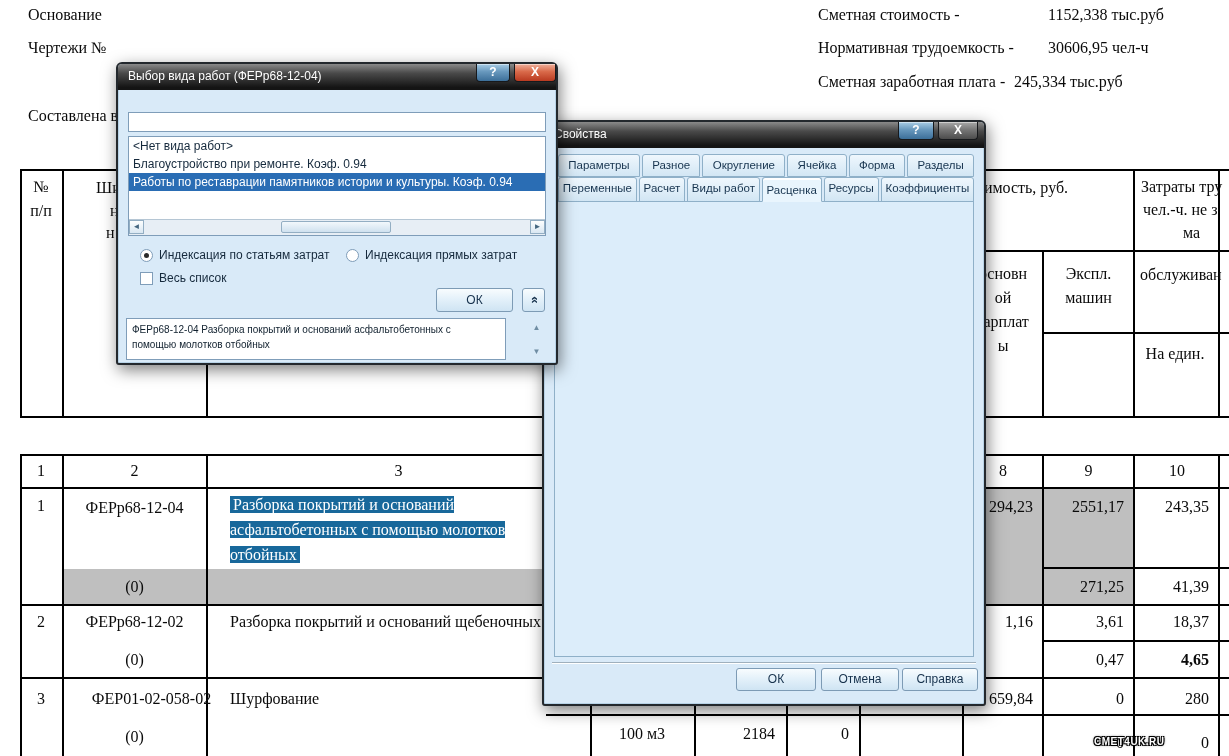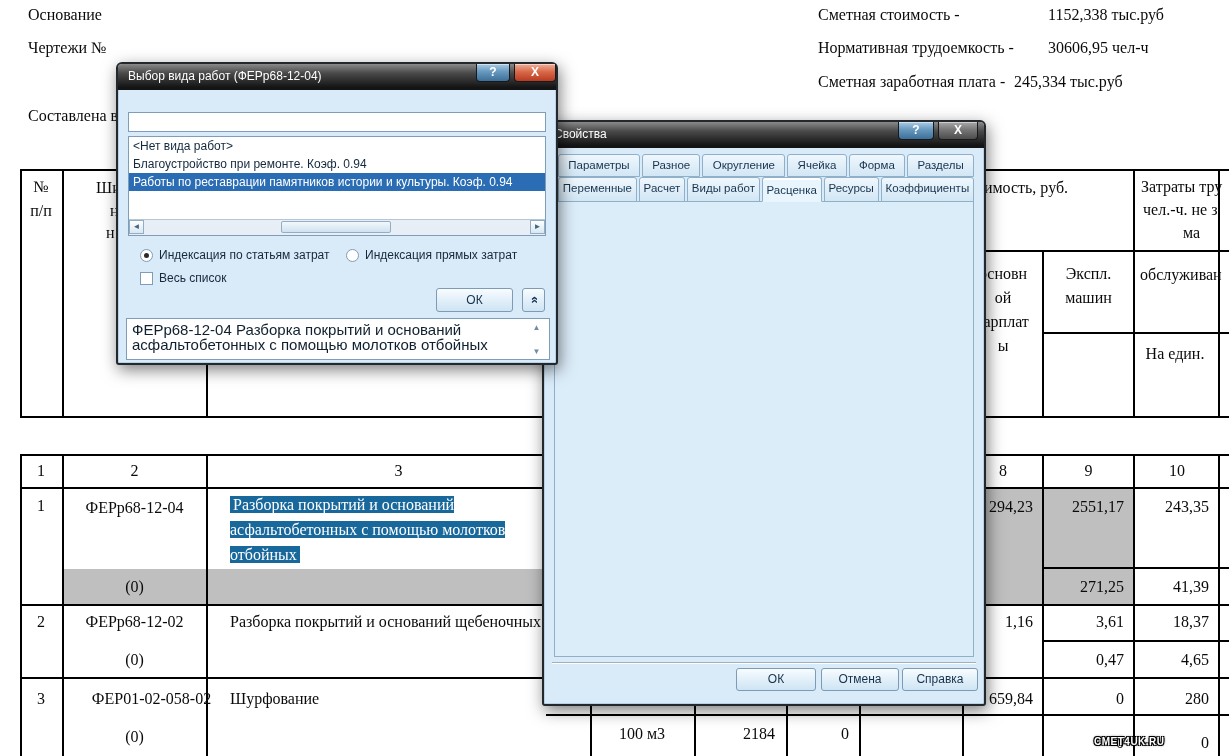--- a/index.html
+++ b/index.html
@@ -146,21 +146,21 @@
   <div class="st rt" style="left:1136px;top:575px;width:78px;">41,39</div>
 
   <div class="st ctr" style="left:20px;top:610px;width:42px;">2</div>
   <div class="st ctr" style="left:63px;top:610px;width:143px;">ФЕРр68-12-02</div>
   <div class="st ctr" style="left:63px;top:648px;width:143px;">(0)</div>
   <div class="st" style="left:230px;top:610px;width:340px;white-space:nowrap;overflow:hidden;">Разборка покрытий и оснований щебеночных</div>
   <div class="st rt" style="left:964px;top:610px;width:74px;">1,16</div>
   <div class="st rt" style="left:1044px;top:610px;width:85px;">3,61</div>
   <div class="st rt" style="left:1044px;top:648px;width:85px;">0,47</div>
   <div class="st rt" style="left:1136px;top:610px;width:78px;">18,37</div>
-  <div class="st rt" style="left:1136px;top:648px;width:78px;">4,65</div>
+  <div class="st rt" style="left:1136px;top:648px;width:78px;font-weight:bold;">4,65</div>
 
   <div class="st ctr" style="left:20px;top:687px;width:42px;">3</div>
   <div class="st ctr" style="left:80px;top:687px;width:143px;font-family:Liberation Serif, serif;">ФЕР01-02-058-02</div>
   <div class="st ctr" style="left:63px;top:725px;width:143px;">(0)</div>
   <div class="st" style="left:230px;top:687px;">Шурфование</div>
   <div class="st ctr" style="left:592px;top:722px;width:100px;">100 м3</div>
   <div class="st rt" style="left:700px;top:722px;width:80px;">2184</div>
   <div class="st rt" style="left:790px;top:722px;width:64px;">0</div>
   <div class="st rt" style="left:964px;top:687px;width:74px;">659,84</div>
   <div class="st rt" style="left:1044px;top:687px;width:85px;">0</div>
@@ -273,18 +273,18 @@
     <div class="lbl" style="left:41px;top:184px;">Индексация по статьям затрат</div>
     <span class="rdo" style="left:228px;top:185px;"></span>
     <div class="lbl" style="left:247px;top:184px;">Индексация прямых затрат</div>
 
     <span class="cbx" style="left:22px;top:208px;"></span>
     <div class="lbl" style="left:41px;top:207px;">Весь список</div>
 
     <div class="btn" style="left:318px;top:224px;width:77px;height:24px;line-height:22px;">ОК</div>
     <div class="btn" style="left:404px;top:224px;width:23px;height:24px;line-height:22px;"><span class="chev">»</span></div>
 
-    <div class="tbox" style="left:8px;top:254px;width:424px;height:42px;font-size:15px;line-height:15px;padding:3px 18px 3px 5px;">ФЕРр68-12-04  Разборка покрытий и оснований асфальтобетонных с помощью молотков отбойных</div>
+    <div class="tbox" style="left:8px;top:254px;width:380px;height:42px;font-size:10px;line-height:15px;padding:3px 18px 3px 5px;">ФЕРр68-12-04  Разборка покрытий и оснований асфальтобетонных с помощью молотков отбойных</div>
     <span class="vsa" style="left:412px;top:258px;">▲</span>
     <span class="vsa" style="left:412px;top:282px;">▼</span>
   </div>
 
 </div>
 
 </body></html>

